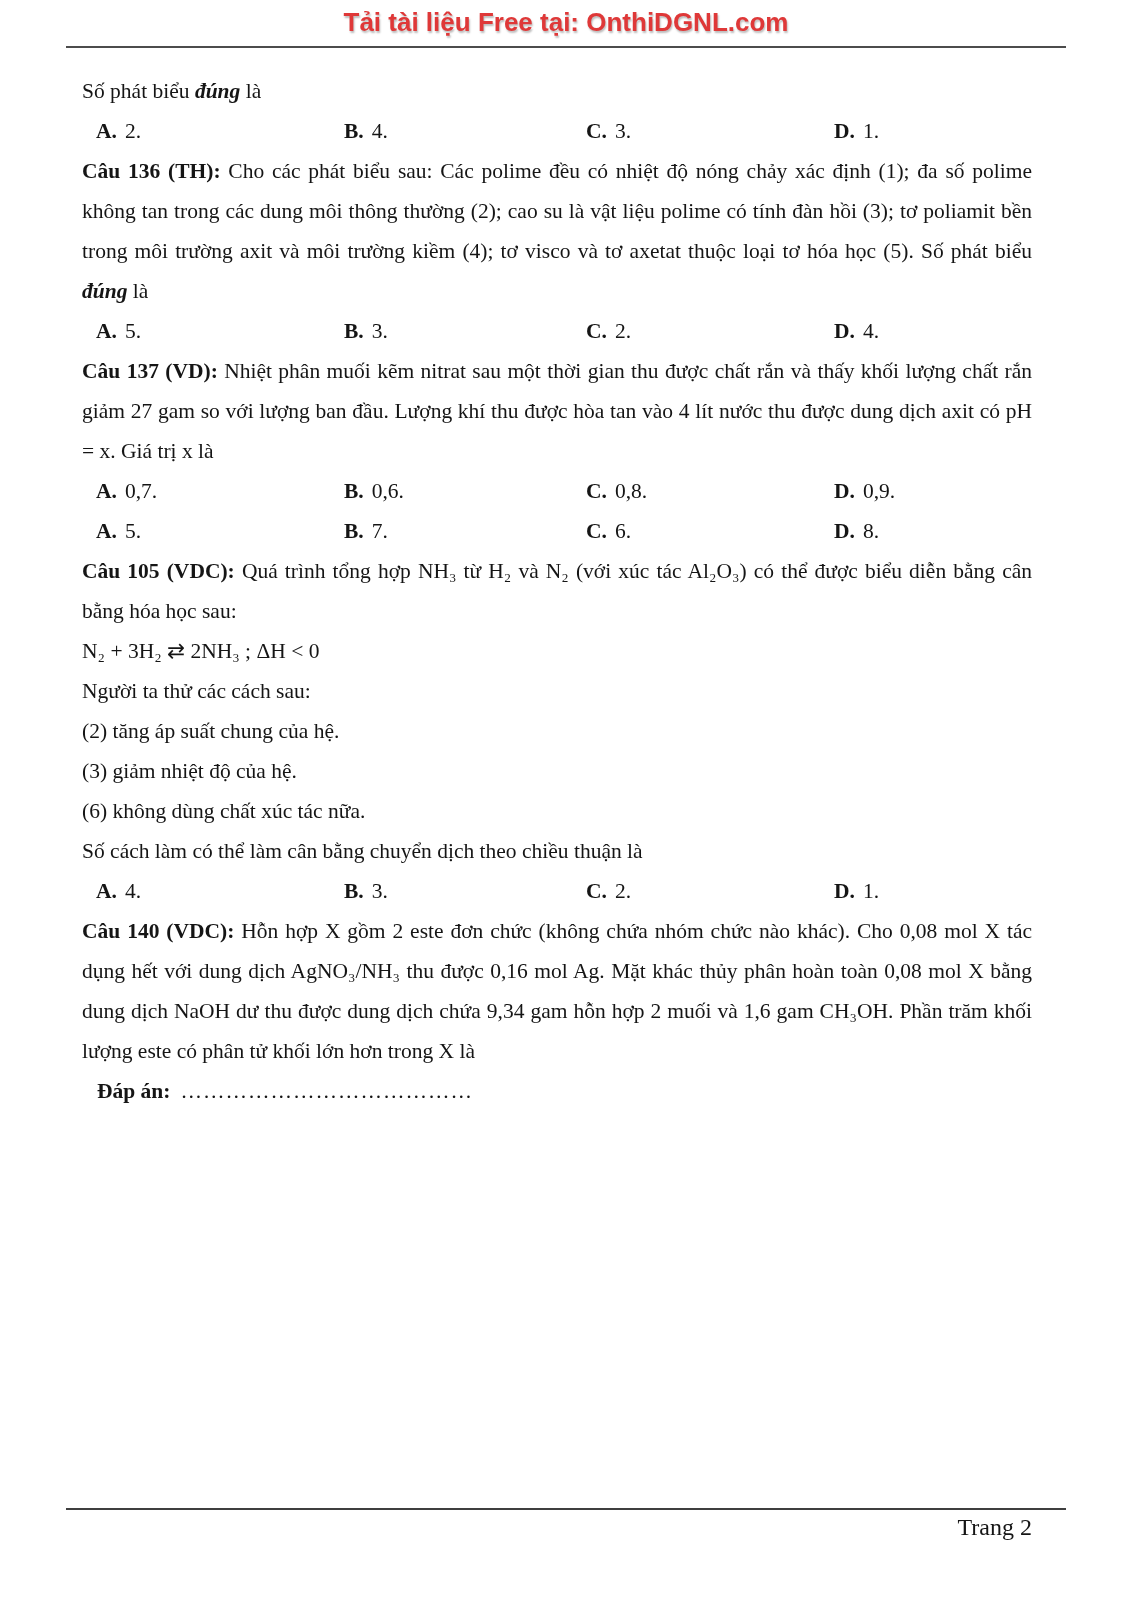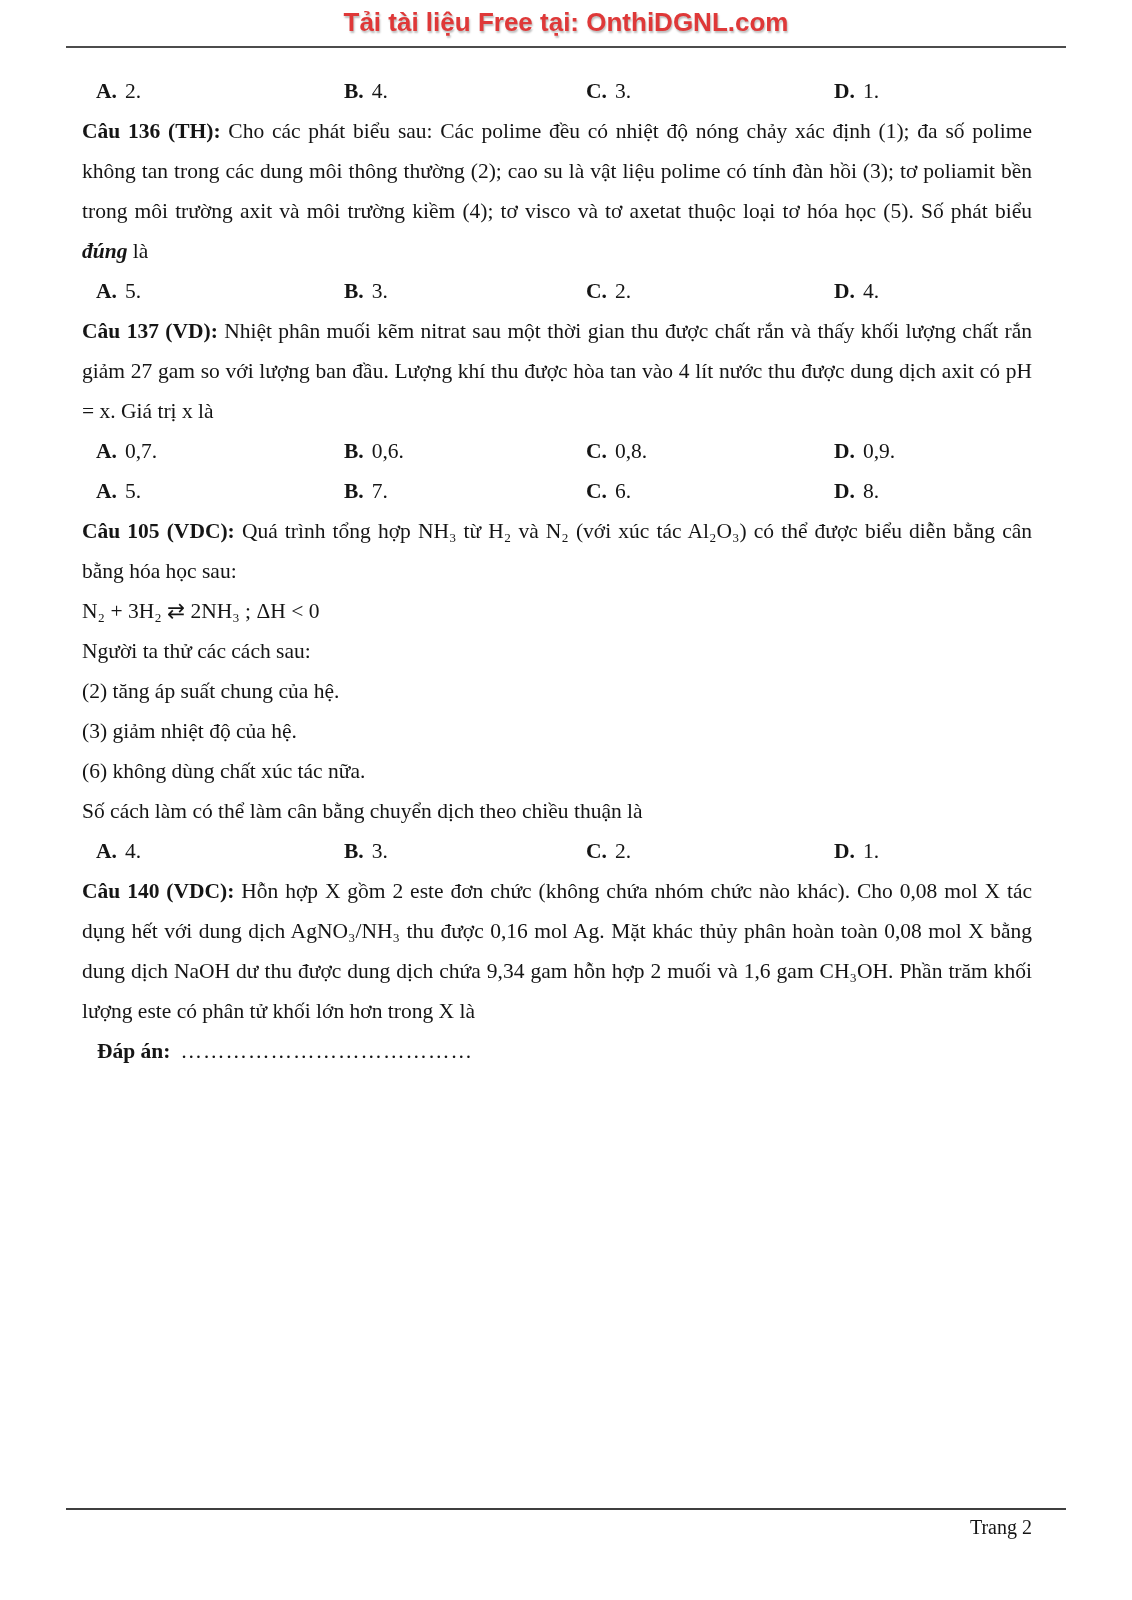--- a/index.html
+++ b/index.html
@@ -39,33 +39,34 @@
     grid-template-columns: 248px 242px 248px 1fr;
     padding-left: 14px;
     line-height: 40px;
   }
   .opt-letter { font-weight: 700; margin-right: 8px; }
   .answer-row { padding-left: 15px; }
   .answer-label { font-weight: 700; margin-right: 10px; }
   .answer-dots { letter-spacing: 1px; }
   .footer-text {
     position: absolute; top: 1512px; right: 100px;
-    font-size: 20px; line-height: 30px;
+    font-size: 24px; line-height: 30px;
   }
 </style>
 </head>
 <body>
 
 <div class="page">
 
   <div class="banner">Tải tài liệu Free tại: OnthiDGNL.com</div>
   <div class="rule rule-top"></div>
 
   <div class="content">
 
+    <p class="para"><span>Số phát biểu </span><span class="bi">đúng</span><span> là</span></p>
 
     <div class="opt-row">
       <span><span class="opt-letter">A.</span><span>2.</span></span>
       <span><span class="opt-letter">B.</span><span>4.</span></span>
       <span><span class="opt-letter">C.</span><span>3.</span></span>
       <span><span class="opt-letter">D.</span><span>1.</span></span>
     </div>
 
     <p class="para"><b>Câu 136 (TH):</b><span> Cho các phát biểu sau: Các polime đều có nhiệt độ nóng chảy xác định (1); đa số polime không tan trong các dung môi thông thường (2); cao su là vật liệu polime có tính đàn hồi (3); tơ poliamit bền trong môi trường axit và môi trường kiềm (4); tơ visco và tơ axetat thuộc loại tơ hóa học (5). Số phát biểu </span><span class="bi">đúng</span><span> là</span></p>
 

